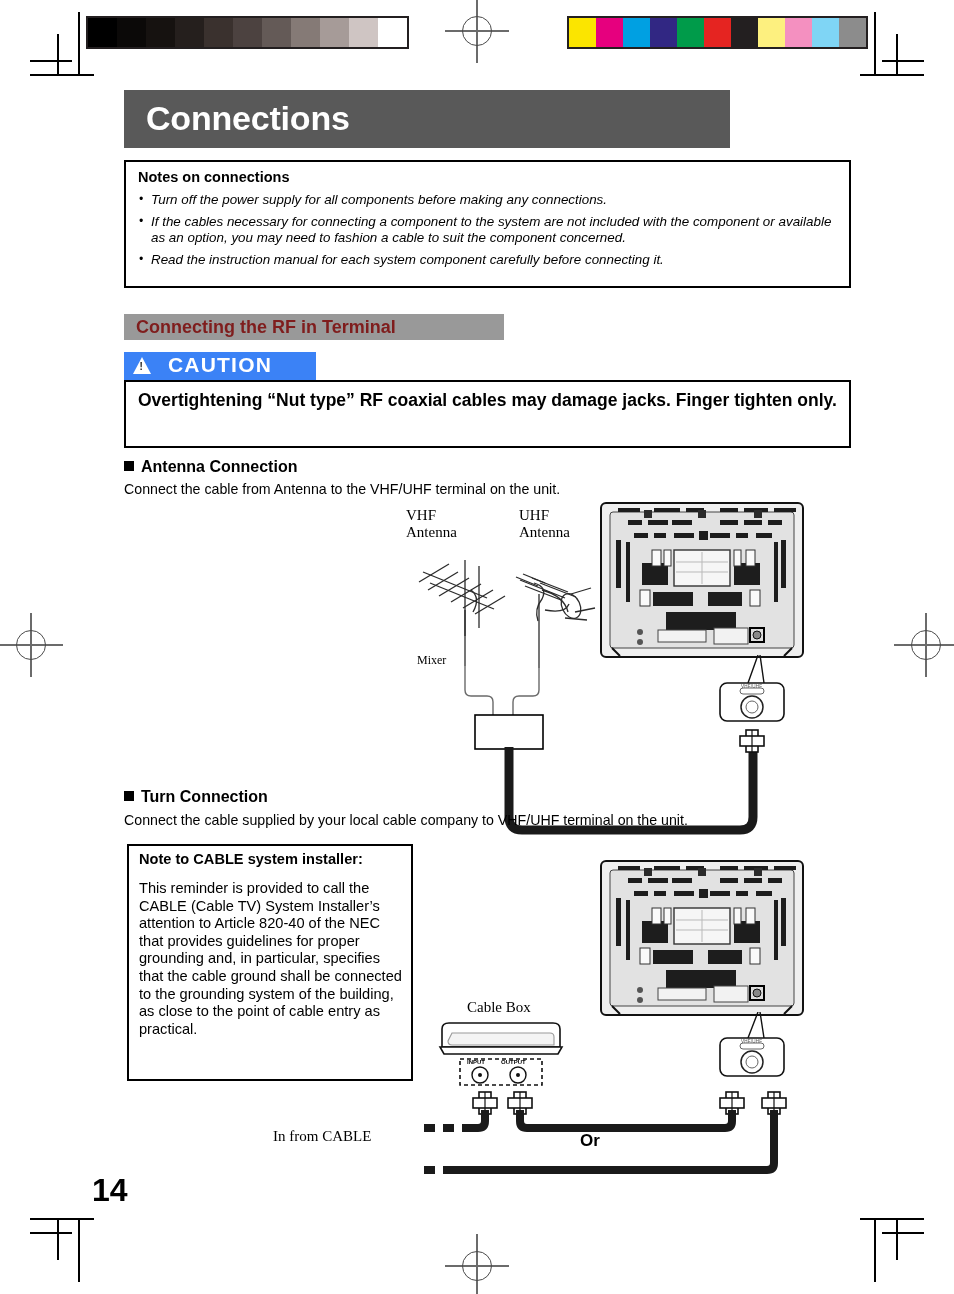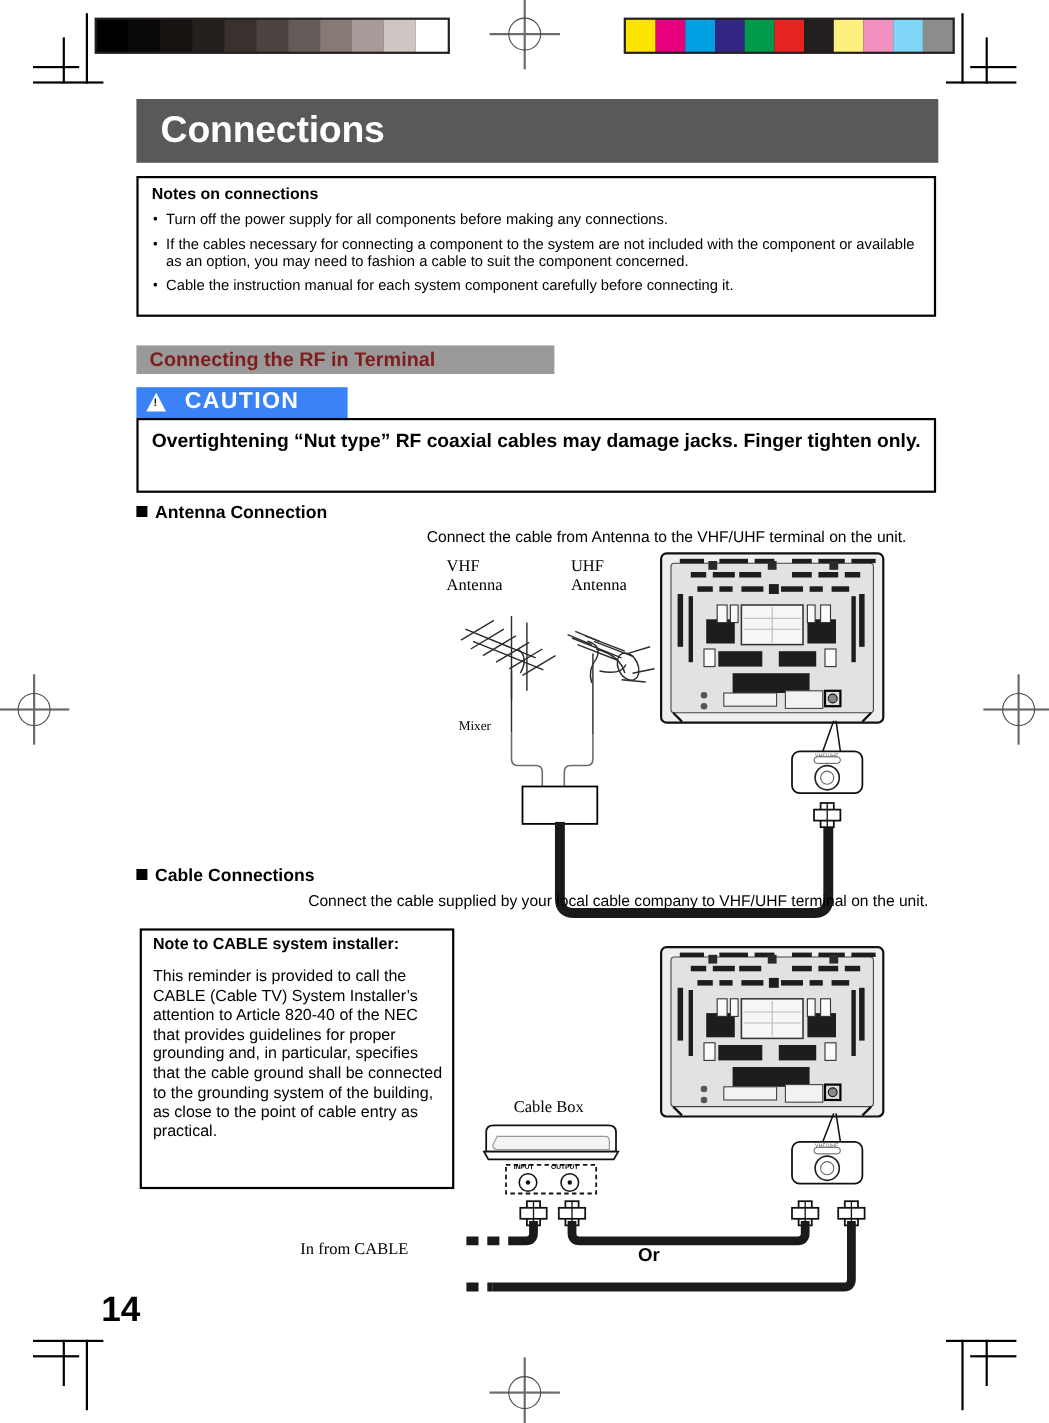--- a/index.html
+++ b/index.html
@@ -16,51 +16,51 @@
   .regmark .rc{position:absolute;left:11px;top:11px;width:28px;height:28px;border:1.5px solid #4a4a4a;border-radius:50%;background:transparent;}
 
   
   .calbar{position:absolute;display:flex;padding:2px;background:#231f20;}
   .calbar span{display:block;width:29px;height:29px;}
   .calbar.colorbar span{width:27px;}
 
   
   #page{position:absolute;left:0;top:0;width:954px;height:1294px;}
 
-  .titlebar{position:absolute;left:124px;top:90px;width:729px;height:58px;
+  .titlebar{position:absolute;left:124px;top:90px;width:606px;height:58px;
      background:#595959;}
   .titlebar .t{position:absolute;left:22px;top:9px;font-size:34px;font-weight:bold;color:#fff;letter-spacing:-.2px;}
 
   .notesbox{position:absolute;left:124px;top:160px;width:727px;height:128px;
      border:2px solid #000;background:#fff;box-sizing:border-box;}
   .notes-h{position:absolute;left:12px;top:7px;font-size:14.5px;font-weight:bold;}
   .notes-list{position:absolute;left:12px;top:30px;width:700px;}
   .notes-list li{font-size:13.4px;line-height:16.6px;margin-bottom:5px;list-style:none;
       position:relative;padding-left:13px;}
   .notes-list li:before{content:"\2022";position:absolute;left:1px;top:-1px;font-size:12px;}
-  .notes-list{margin:0;padding:0;}
+  .notes-list{margin:0;padding:0;font-style:italic;}
 
   .secbar{position:absolute;left:124px;top:314px;width:380px;height:26px;background:#999999;}
   .secbar .t{position:absolute;left:12px;top:3px;font-size:18px;font-weight:bold;color:#7f1d1d;}
 
   .cautionlbl{position:absolute;left:124px;top:352px;width:192px;height:28px;background:#3b82f6;}
   .cautionlbl .tri{position:absolute;left:9px;top:5px;width:0;height:0;
      border-left:9px solid transparent;border-right:9px solid transparent;border-bottom:17px solid #fff;}
   .cautionlbl .tri:after{content:"!";position:absolute;left:-2.5px;top:5px;color:#1a1a1a;
      font-size:10px;font-weight:bold;line-height:10px;}
   .cautionlbl .t{position:absolute;left:44px;top:1px;font-size:21px;font-weight:bold;color:#fff;letter-spacing:1.2px;}
 
   .cautionbox{position:absolute;left:124px;top:380px;width:727px;height:68px;
      border:2px solid #000;background:#fff;box-sizing:border-box;}
   .cautionbox .t{position:absolute;left:12px;top:7px;width:700px;font-size:17.5px;
      font-weight:bold;line-height:23px;}
 
   .subhead{position:absolute;font-size:16px;font-weight:bold;}
   .subhead .sq{display:inline-block;width:10px;height:10px;background:#000;margin-right:7px;position:relative;top:-1px;}
-  .bodytext{position:absolute;font-size:14.2px;text-align:right;}
+  .bodytext{position:absolute;font-size:14.2px;}
 
   .notecable{position:absolute;left:127px;top:844px;width:286px;height:237px;
      border:2px solid #000;background:#fff;box-sizing:border-box;}
   .notecable .h{position:absolute;left:10px;top:5px;font-size:14.6px;font-weight:bold;}
   .notecable .b{position:absolute;left:10px;top:24px;width:266px;font-size:14.6px;line-height:17.6px;margin-top:10px;}
   .lbl-serif{position:absolute;font-family:Liberation Serif, serif;font-size:15px;}
 
   .footer-bar{position:absolute;left:147px;top:1181px;width:680px;height:19px;background:#7a7a7a;}
   .footer-bar .t{position:absolute;left:6px;top:2px;font-size:11.2px;font-weight:bold;color:#fff;white-space:nowrap;}
   .pagenum{position:absolute;left:92px;top:1172px;font-size:32px;font-weight:bold;}
@@ -142,21 +142,21 @@
 
   <div class="titlebar">
     <div class="t">Connections</div>
   </div>
 
   <div class="notesbox">
     <div class="notes-h">Notes on connections</div>
     <ul class="notes-list" id="notes-list">
         <li>Turn off the power supply for all components before making any connections.</li>
         <li>If the cables necessary for connecting a component to the system are not included with the component or available as an option, you may need to fashion a cable to suit the component concerned.</li>
-        <li>Cable the instruction manual for each system component carefully before connecting it.</li>
+        <li>Read the instruction manual for each system component carefully before connecting it.</li>
       </ul>
   </div>
 
   <div class="secbar">
     <div class="t">Connecting the RF in Terminal</div>
   </div>
 
   <div class="cautionlbl">
     <div class="tri"></div>
     <div class="t">CAUTION</div>
@@ -320,21 +320,21 @@
 
   <div class="abs" style="left:738px;top:728px;">
     <svg width="28" height="26">
       <rect x="8" y="2" width="12" height="22" fill="#fff" stroke="#111" stroke-width="1.6"></rect>
       <rect x="2" y="8" width="24" height="10" fill="#fff" stroke="#111" stroke-width="1.6"></rect>
       <line x1="14" y1="2" x2="14" y2="24" stroke="#111" stroke-width="1.2"></line>
     </svg>
   </div>
 
   <div class="subhead" style="left:124px;top:788px;">
-    <span class="sq"></span><span>Cable Connections</span>
+    <span class="sq"></span><span>Turn Connection</span>
   </div>
   <div class="bodytext" style="left:124px;top:812px;width:720px;">Connect the cable supplied by your local cable company to VHF/UHF terminal on the unit.</div>
 
   <div class="notecable">
     <div class="h">Note to CABLE system installer:</div>
     <div class="b">This reminder is provided to call the CABLE (Cable TV) System Installer’s attention to Article 820-40 of the NEC that provides guidelines for proper grounding and, in particular, specifies that the cable ground shall be connected to the grounding system of the building, as close to the point of cable entry as practical.</div>
   </div>
 
   <div class="abs" style="left:598px;top:858px;width:208px;height:160px;">
     <svg width="208" height="160" viewBox="0 0 208 160">

